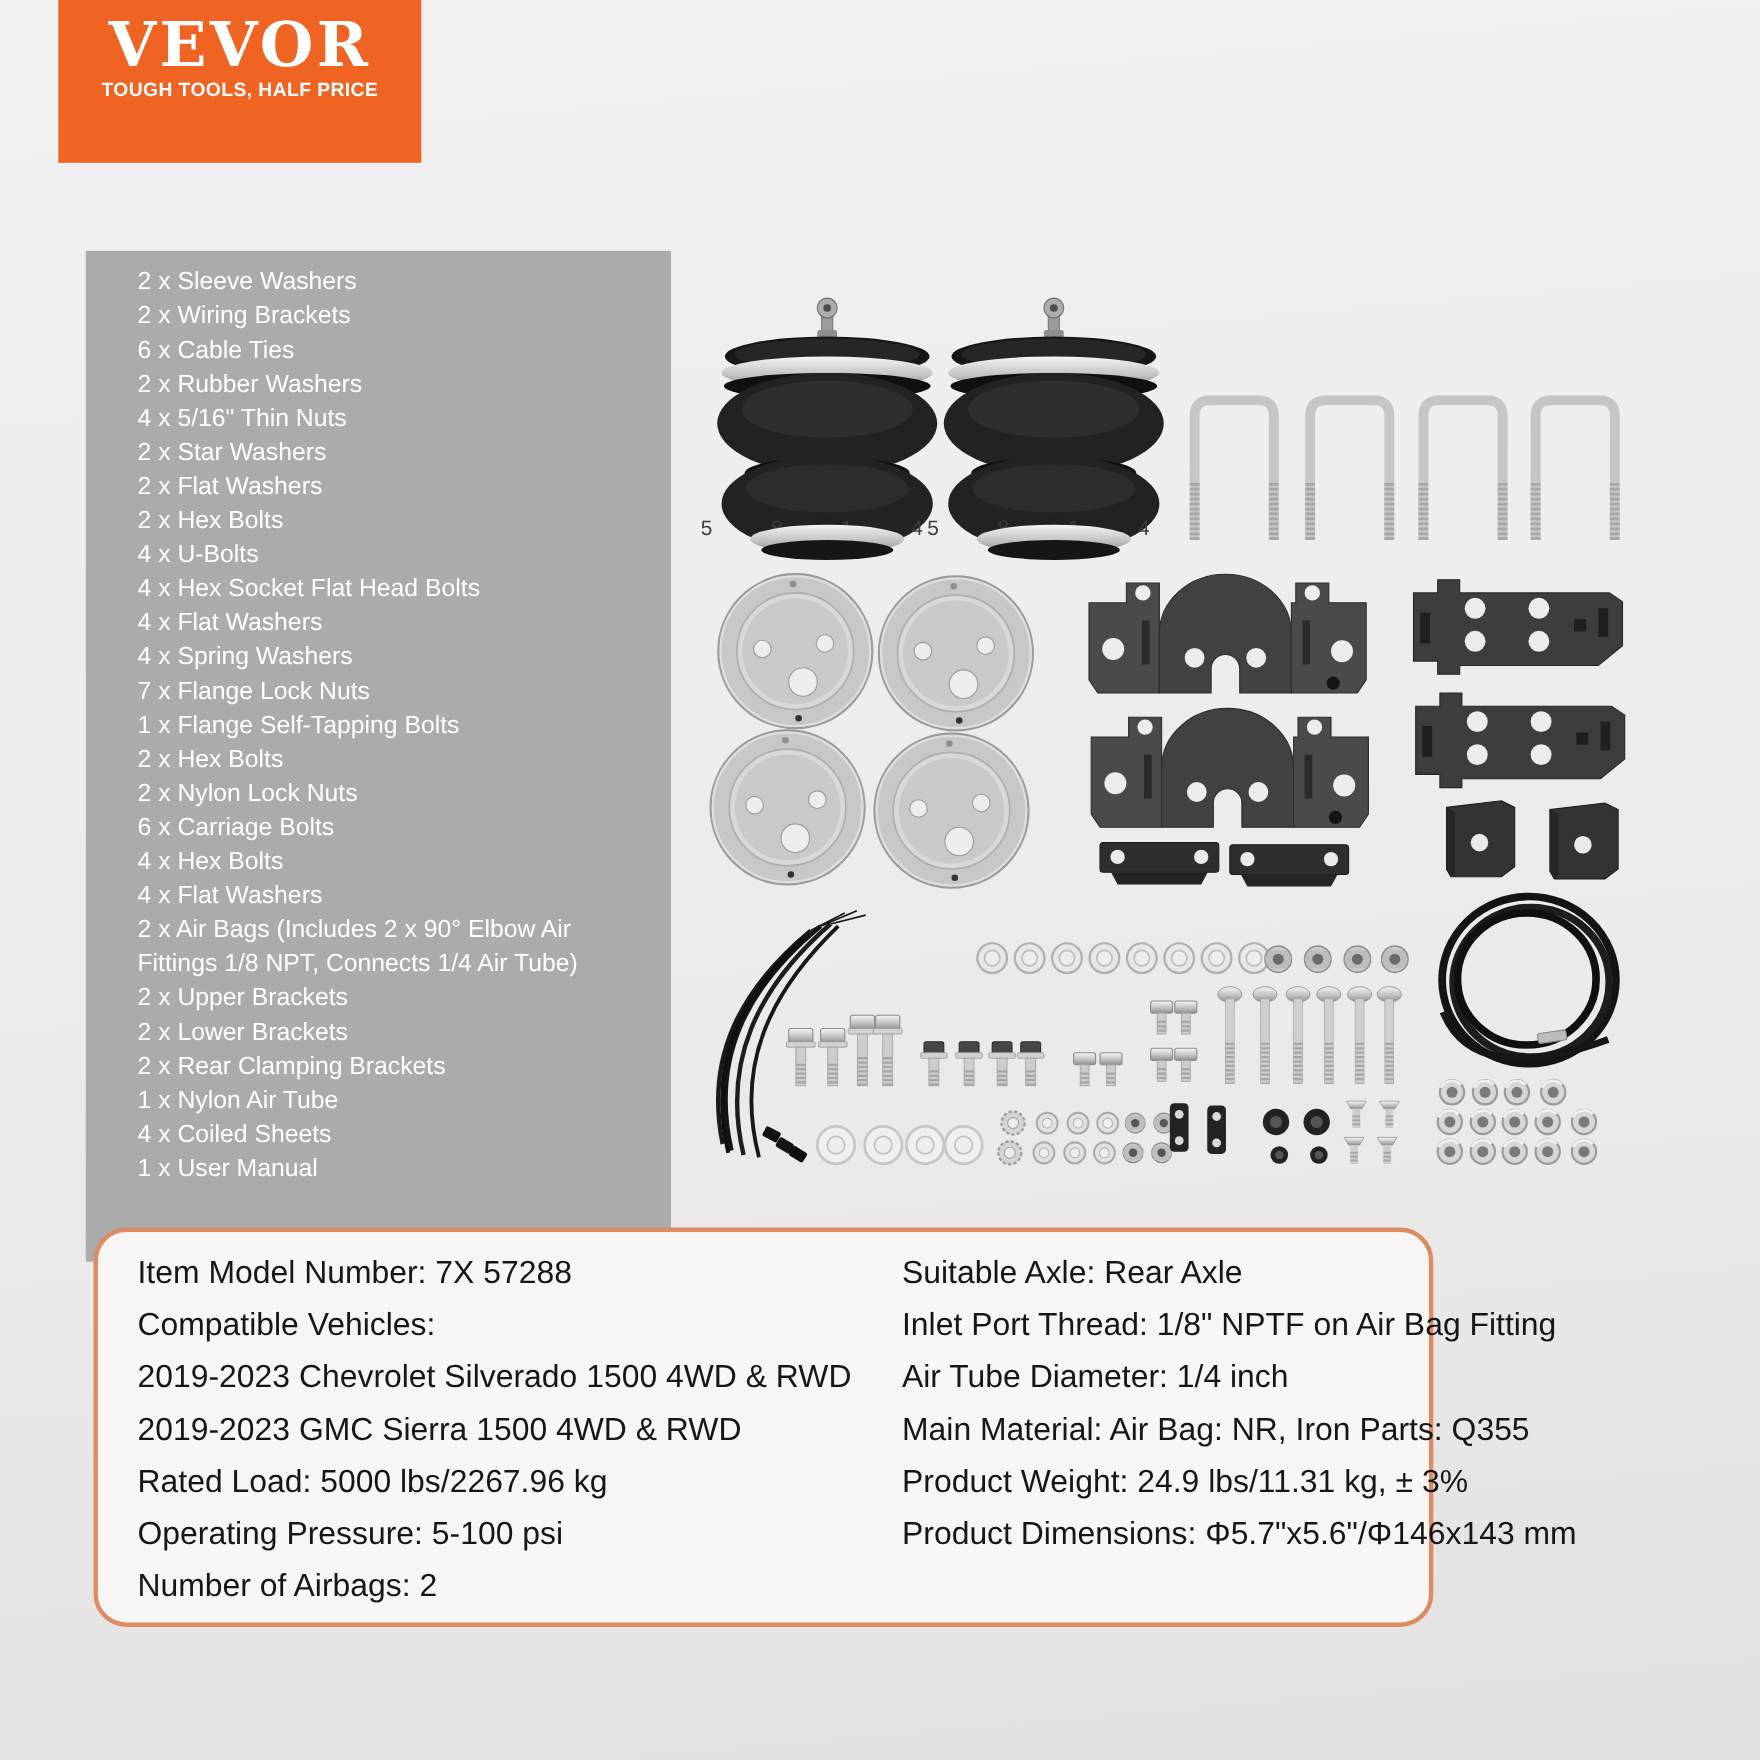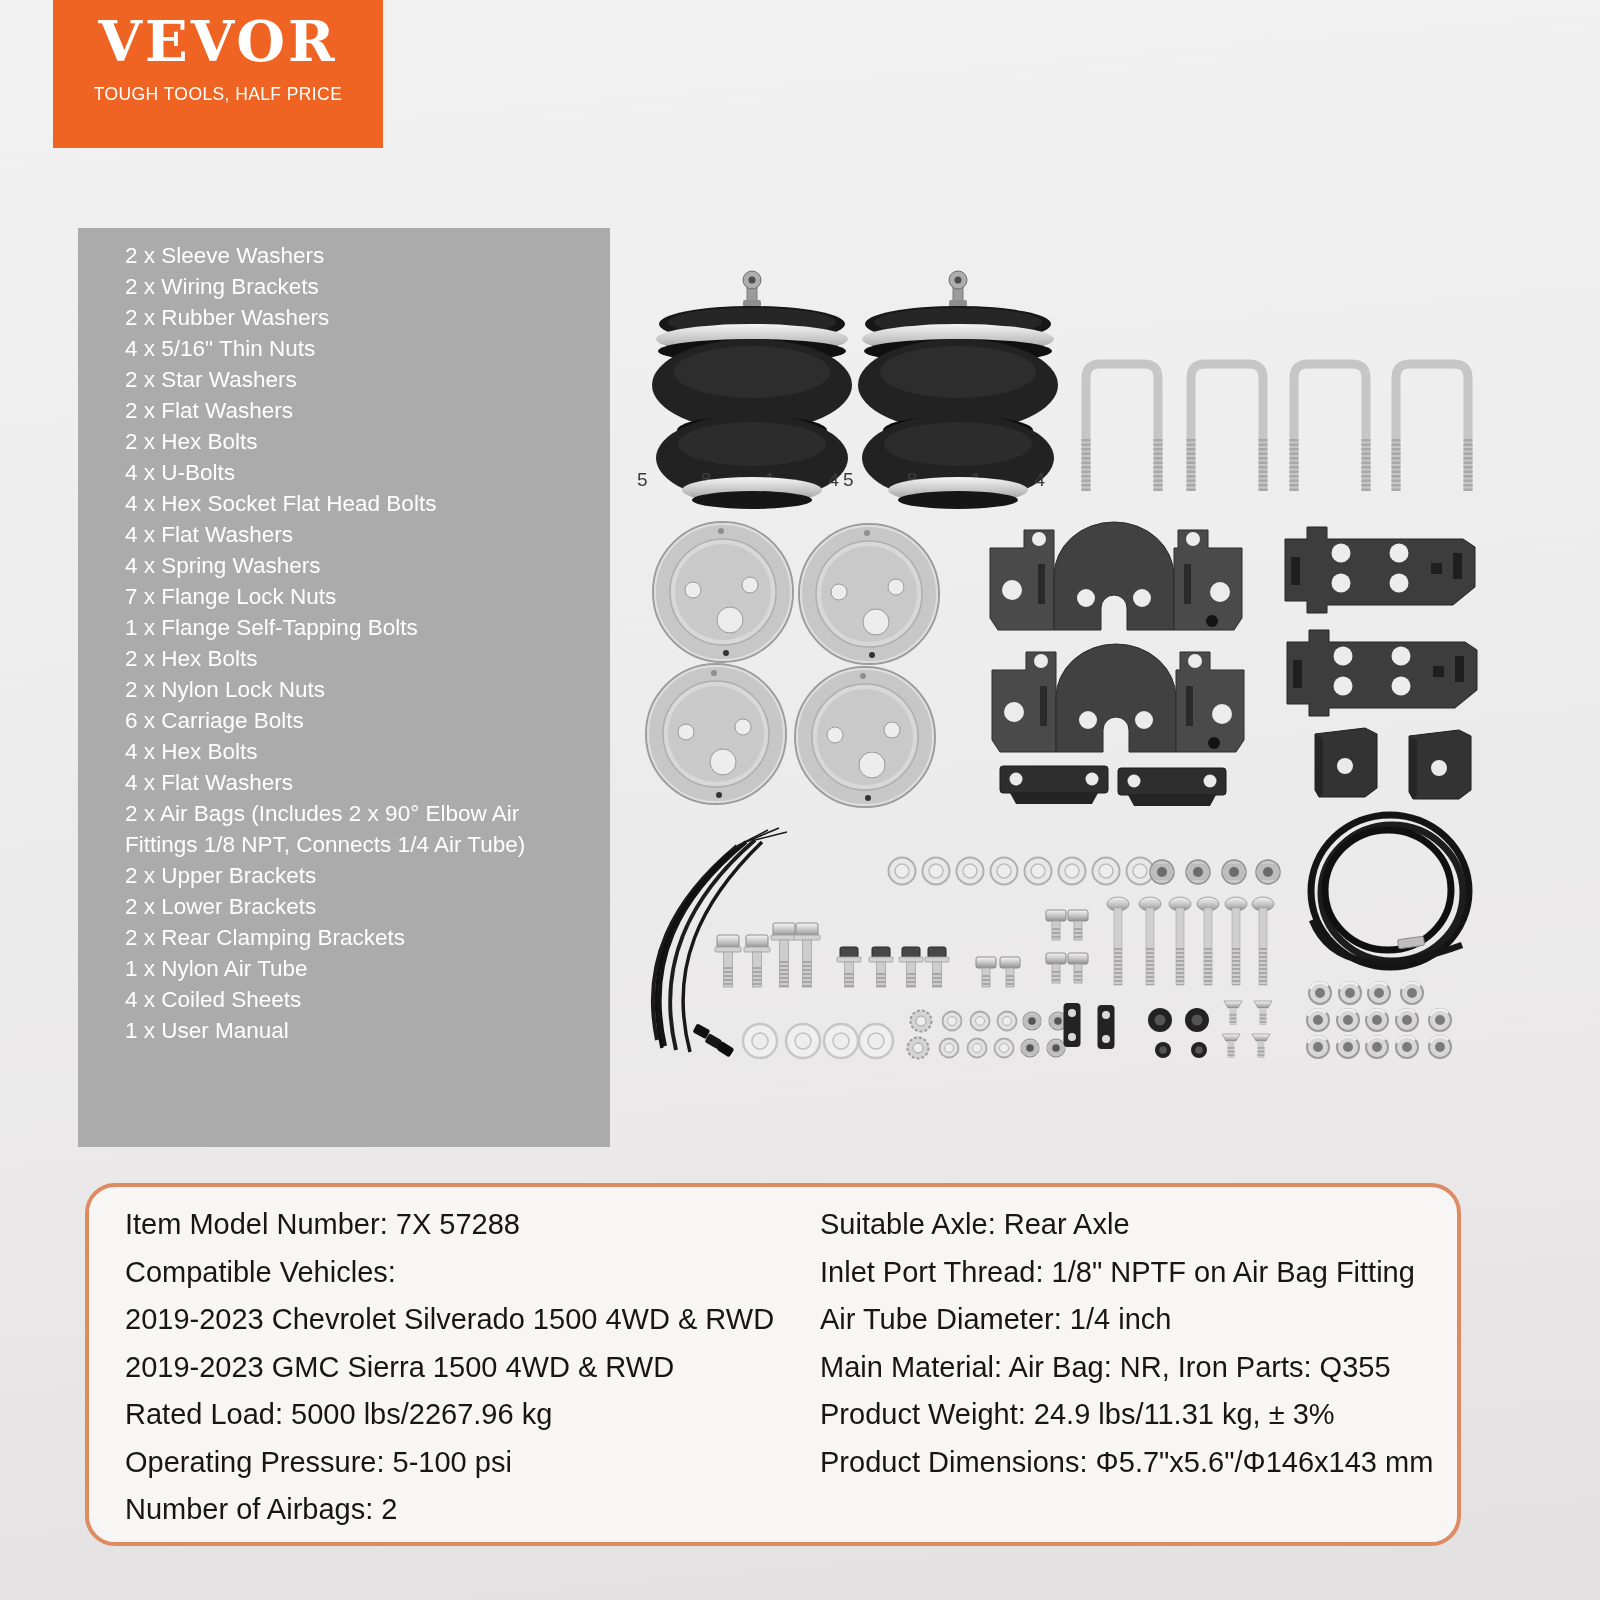--- a/index.html
+++ b/index.html
@@ -10,32 +10,32 @@
   }
   .logo{
     position:absolute;left:53px;top:0;width:330px;height:148px;
     color:#fff;text-align:center;
   }
   .logo .brand{
     display:block;font-family:"DejaVu Serif",serif;font-weight:bold;
     font-size:56px;line-height:58px;margin-top:12px;letter-spacing:3px;
   }
   .logo .tagline{
-    display:block;font-weight:normal;font-size:17.5px;letter-spacing:0.4px;margin-top:14px;
+    display:block;font-weight:bold;font-size:17.5px;letter-spacing:0.4px;margin-top:1px;
   }
   .parts-panel{
     position:absolute;left:78px;top:228px;width:532px;height:919px;
   }
   .parts-list{
     list-style:none;margin:0;padding:12px 26px 0 47px;
     color:#ffffff;font-size:22.5px;line-height:31px;font-weight:400;
   }
   .photo-area{position:absolute;left:600px;top:240px;width:960px;height:870px;}
   .spec-box{
-    position:absolute;left:85px;top:1183px;width:1376px;height:363px;box-sizing:border-box;
+    position:absolute;left:85px;top:1116px;width:1218px;height:363px;box-sizing:border-box;
     border:4px solid #de8a63;border-radius:30px;background:#f8f6f5;
   }
   .spec-col{
     list-style:none;margin:0;position:absolute;top:14px;padding:0;
     font-size:29px;line-height:47.5px;color:#161616;
   }
   .spec-col.left{left:36px;width:700px;}
   .spec-col.right{left:731px;width:690px;}
 </style>
 </head>
@@ -43,20 +43,21 @@
 
 <div class="logo" style="background:#ef6423;">
   <span class="brand">VEVOR</span>
   <span class="tagline">TOUGH TOOLS, HALF PRICE</span>
 </div>
 
 <div class="parts-panel" style="background:#ababab;">
   <ul class="parts-list">
       <li>2 x Sleeve Washers</li>
       <li>2 x Wiring Brackets</li>
+      <li>6 x Cable Ties</li>
       <li>2 x Rubber Washers</li>
       <li>4 x 5/16" Thin Nuts</li>
       <li>2 x Star Washers</li>
       <li>2 x Flat Washers</li>
       <li>2 x Hex Bolts</li>
       <li>4 x U-Bolts</li>
       <li>4 x Hex Socket Flat Head Bolts</li>
       <li>4 x Flat Washers</li>
       <li>4 x Spring Washers</li>
       <li>7 x Flange Lock Nuts</li>

